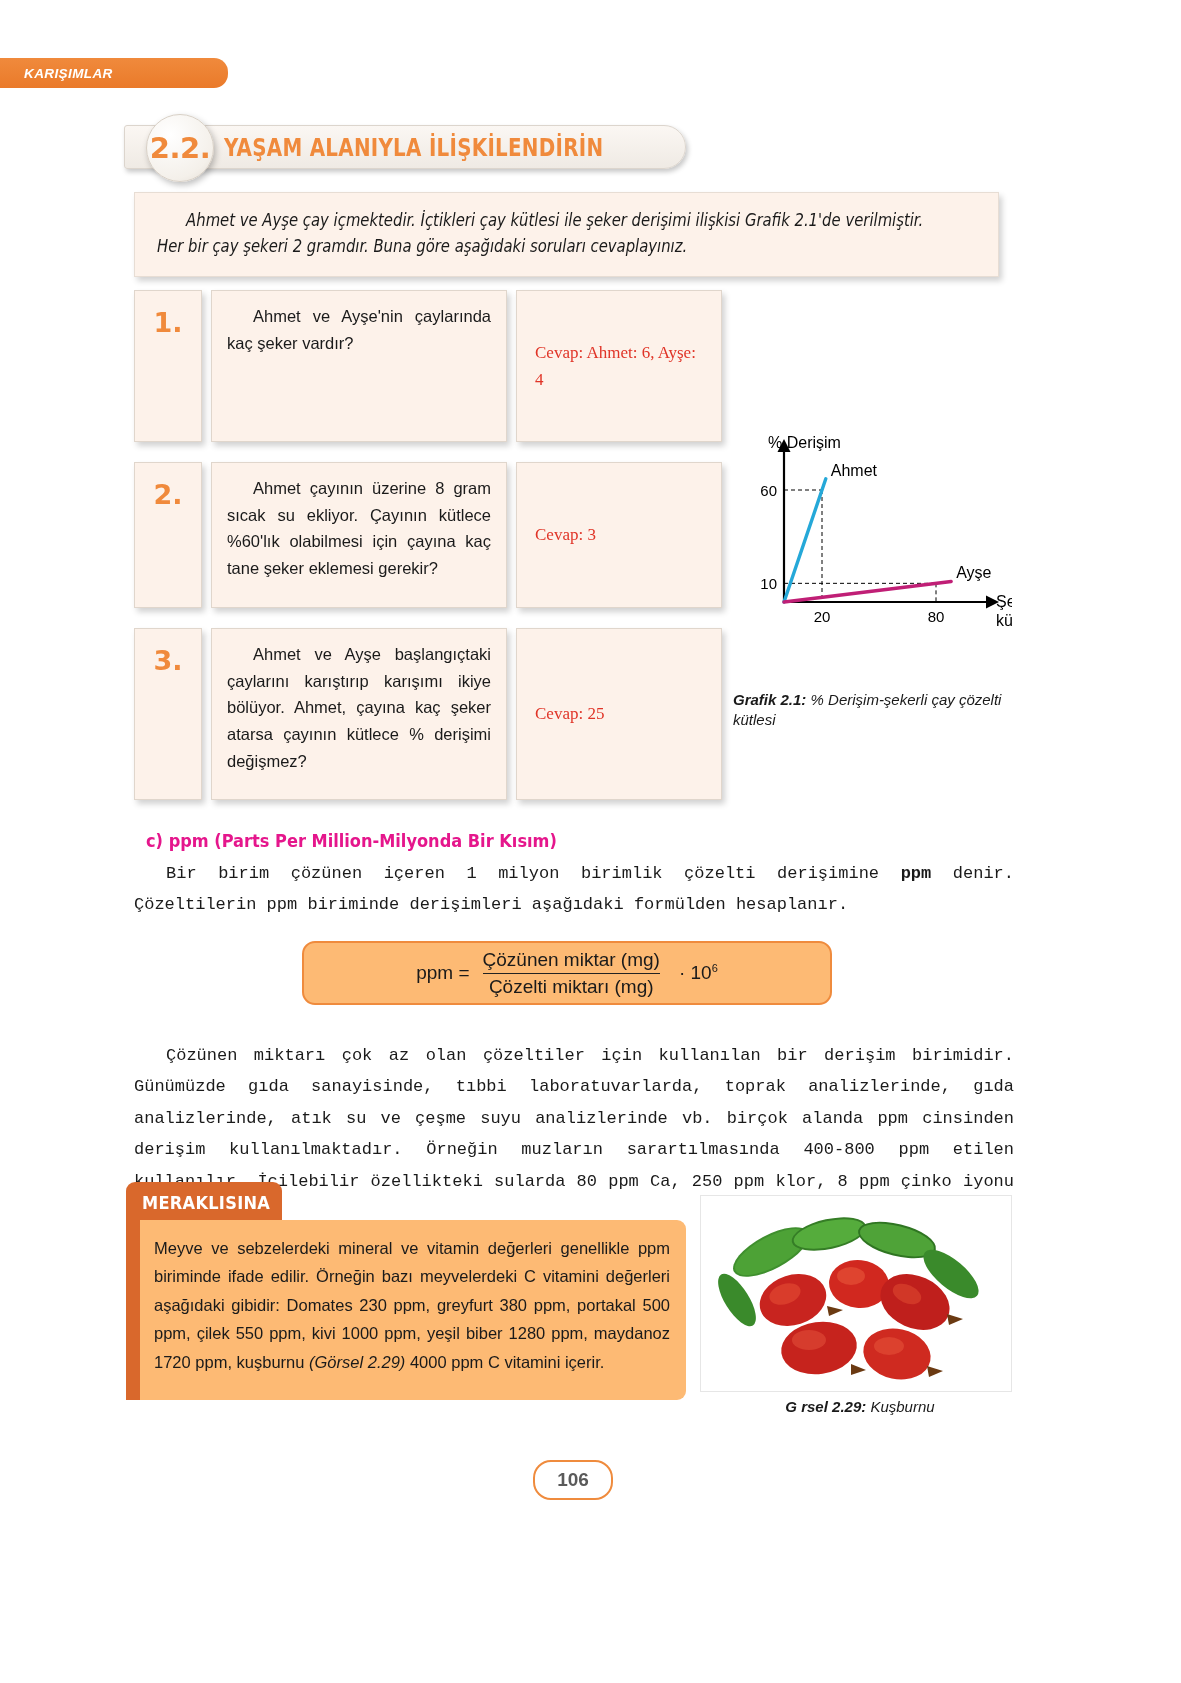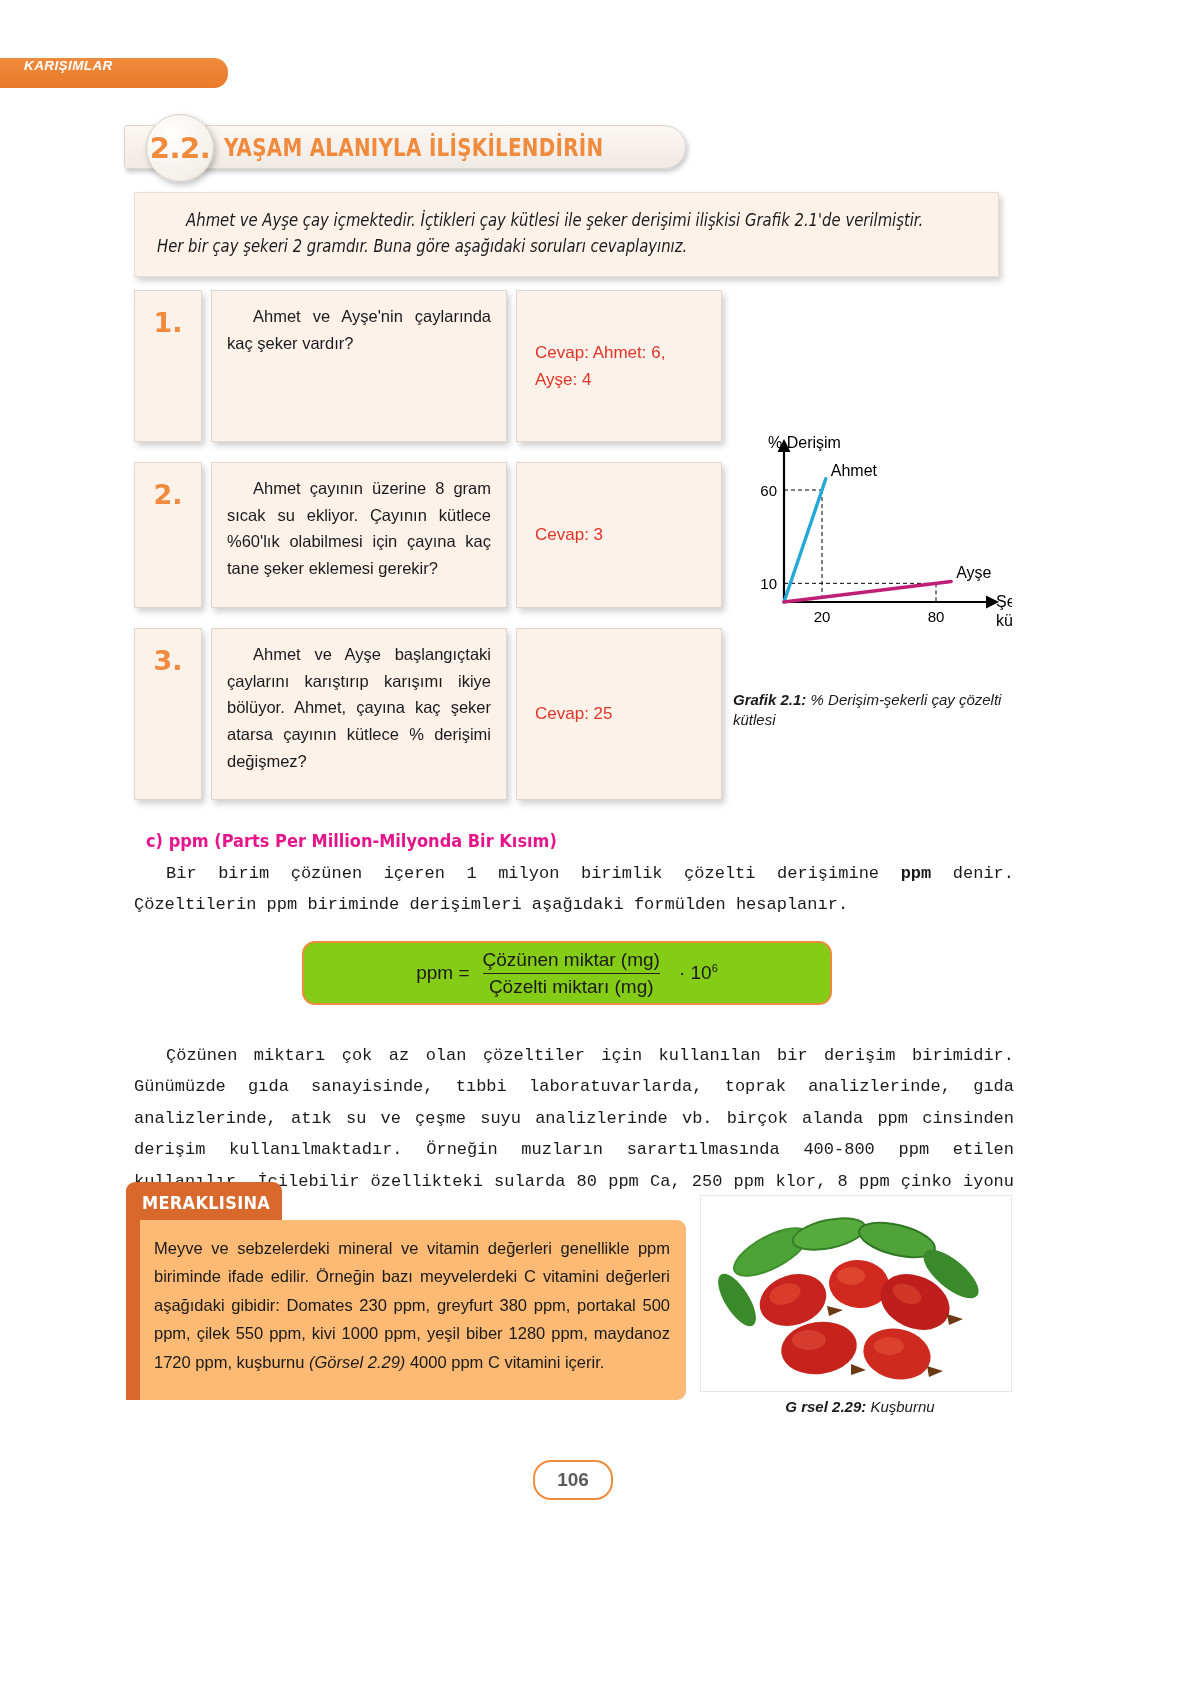--- a/index.html
+++ b/index.html
@@ -11,21 +11,21 @@
     position:relative;
     overflow:hidden;
   }
 
   
   .runhead{
     position:absolute;left:0;top:58px;
     width:228px;height:30px;
     background:linear-gradient(180deg,#f08a3c 0%,#ea7a2a 100%);
     border-radius:0 14px 14px 0;
-    display:flex;align-items:flex-start;
+    display:flex;align-items:center;
   }
   .runhead span{
     color:#ffffff;font-style:italic;font-weight:bold;
     font-size:13.5px;letter-spacing:.4px;margin-left:24px;
   }
 
   
   .banner-wrap{
     position:absolute;left:124px;top:122px;width:562px;height:48px;
   }
@@ -87,21 +87,21 @@
     box-shadow:3px 4px 6px rgba(0,0,0,.18);
     padding:12px 15px 12px 15px;box-sizing:border-box;
     font-size:16.5px;line-height:1.62;text-align:justify;text-indent:26px;
   }
   .q-ans{
     width:206px;margin-left:9px;background:#fdf2ea;border:1px solid #e0d6cc;
     box-shadow:3px 4px 6px rgba(0,0,0,.18);
     box-sizing:border-box;padding:14px 18px;
     color:#e03427;font-size:17px;line-height:1.6;
     display:flex;align-items:center;
-    font-family:Liberation Sans, sans-serif;
+    font-family:Liberation Serif, serif;
   }
 
   #q1{left:134px;top:290px;height:152px;}
   #q1 .q-ans{align-items:center;}
   #q2{left:134px;top:462px;height:146px;}
   #q3{left:134px;top:628px;height:172px;}
 
   
   .graph-area{position:absolute;left:742px;top:430px;width:270px;height:205px;}
   .graph-caption{
@@ -118,21 +118,21 @@
   }
   .body-p{
     position:absolute;font-size:17px;line-height:1.85;text-align:justify;font-family:Liberation Mono, monospace;
   }
   #p1{left:134px;top:858px;width:880px;text-indent:32px;}
   #p2{left:134px;top:1040px;width:880px;text-indent:32px;}
 
   
   .formula-box{
     position:absolute;left:302px;top:941px;width:530px;height:64px;
-    border:2.5px solid #ef8b3d;border-radius:13px;background:#84cc16;
+    border:2.5px solid #ef8b3d;border-radius:13px;background:#fdba74;
     display:flex;align-items:center;justify-content:center;
     box-sizing:border-box;
   }
   .formula{display:flex;align-items:center;font-size:19px;}
   .frac{display:inline-flex;flex-direction:column;align-items:center;margin:0 7px;}
   .frac .num{padding:0 6px 2px 6px;}
   .frac .den{padding:2px 6px 0 6px;border-top:1.6px solid #222;}
   .pow{font-size:19px;margin-left:6px;}
   .pow sup{font-size:11px;}
 

